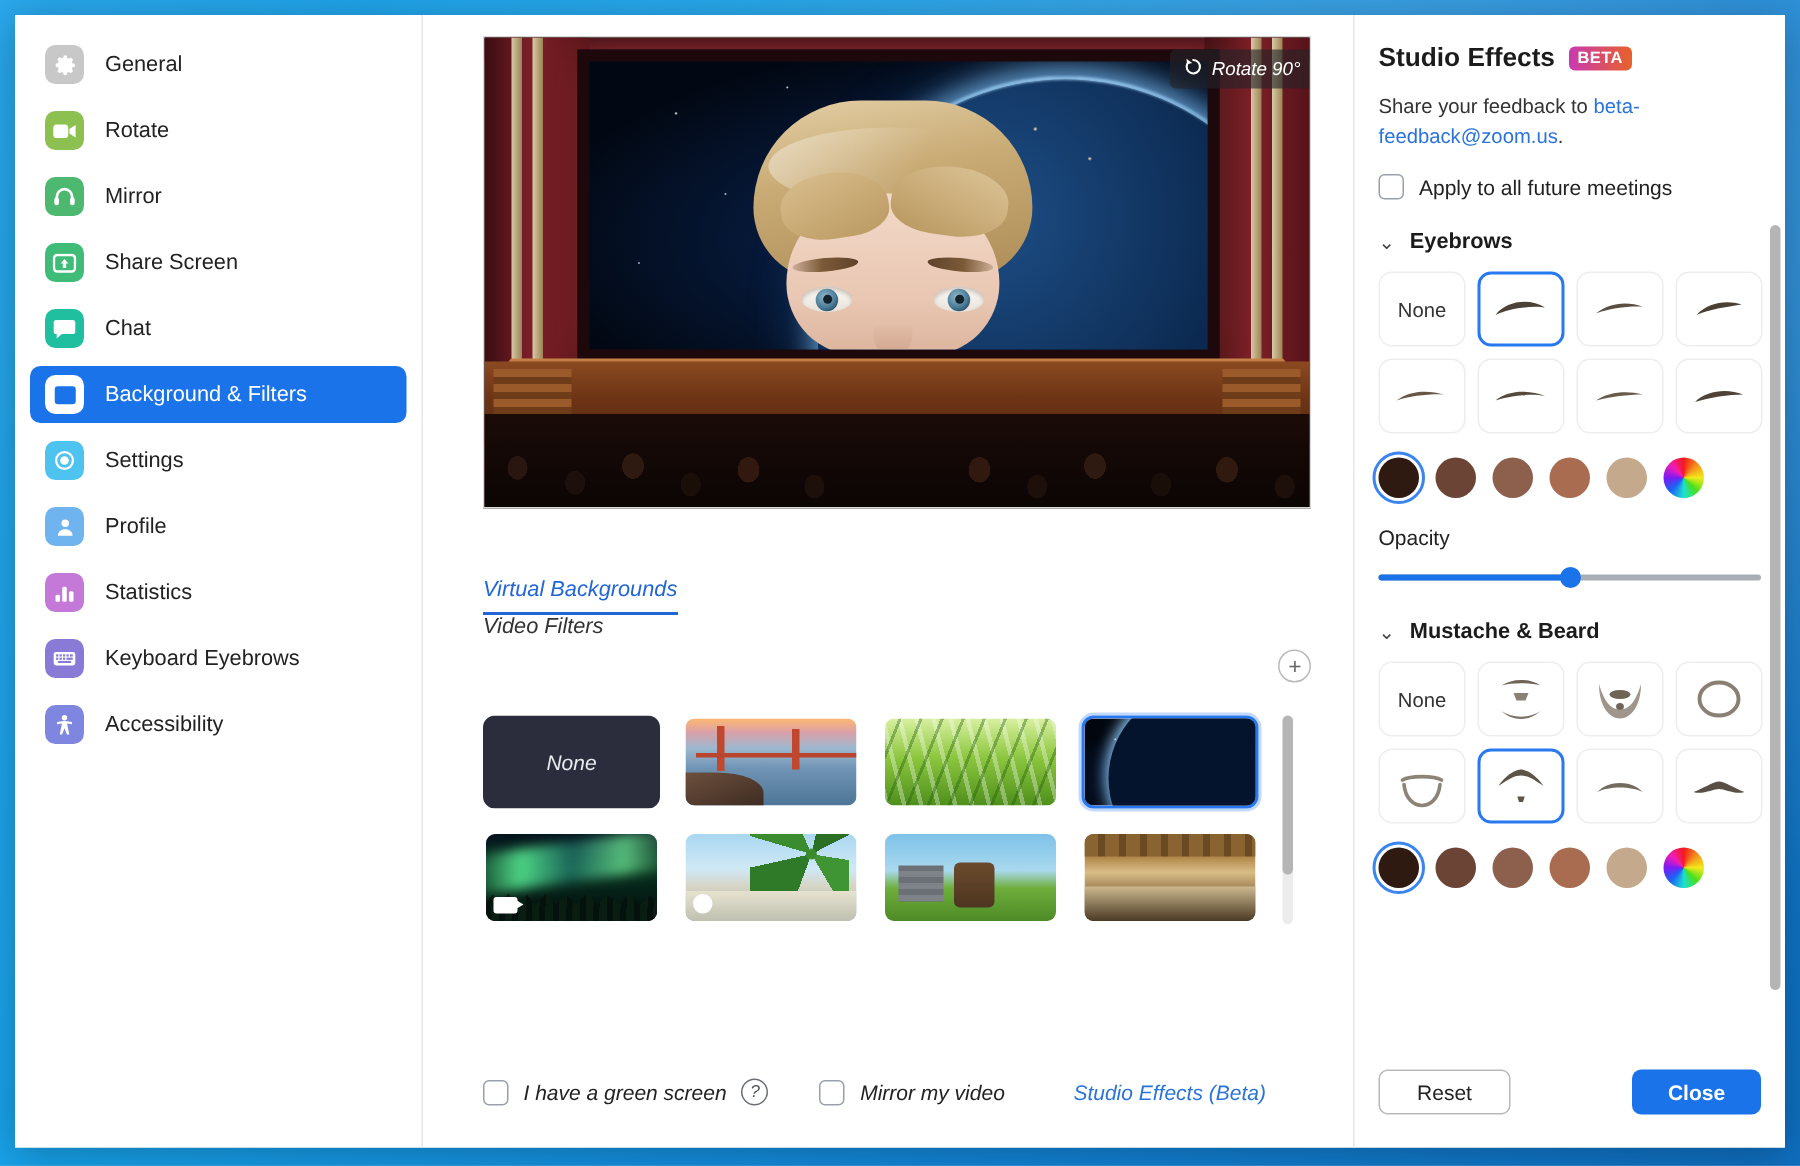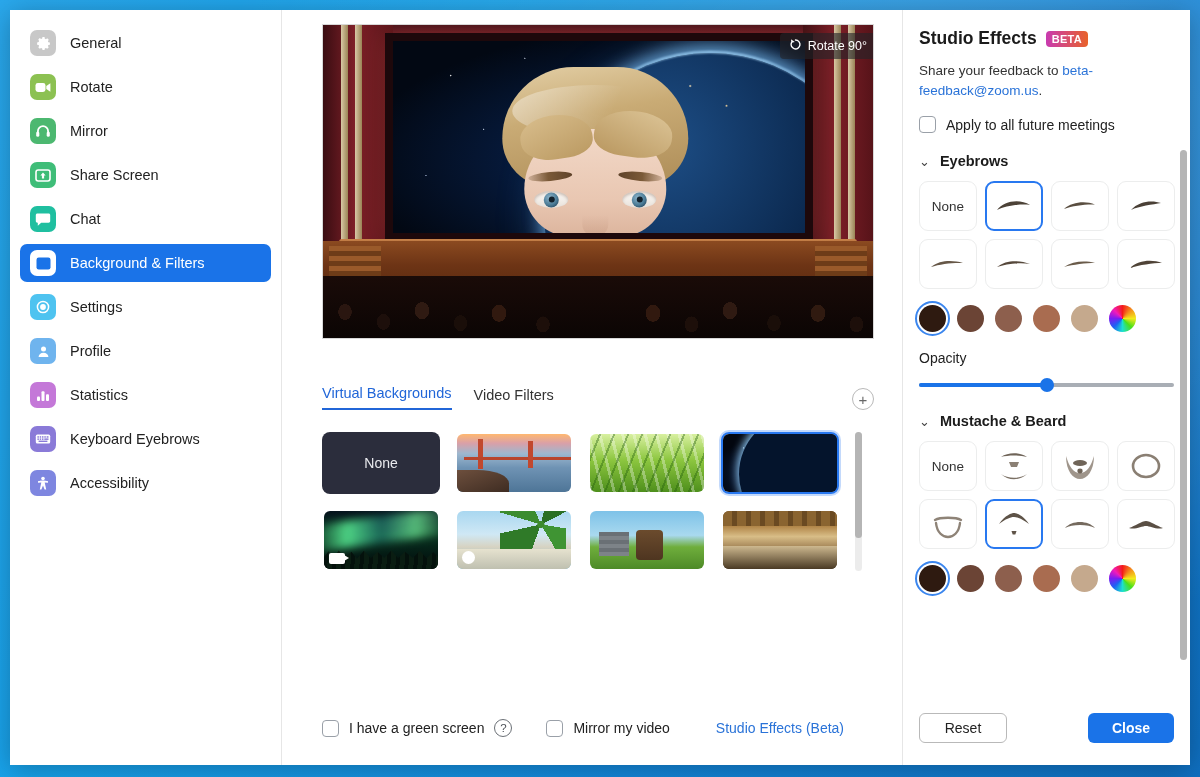--- a/index.html
+++ b/index.html
@@ -38,21 +38,21 @@
   .navitem.active{background:#1a73e8;}
   .navitem.active .navlabel{color:#fff;font-weight:normal;}
   .navicon{width:26px;height:26px;border-radius:7px;flex:0 0 26px;margin-right:14px;
     display:flex;align-items:center;justify-content:center;}
   .navicon svg{display:block;}
   .navlabel{font-size:14.5px;color:#222;}
   .navitem.active .navicon{background:#fff !important;}
   .navitem.active .navicon svg *{fill:#1a73e8 !important;}
 
   
-  #center{flex:1;min-width:0;display:flex;flex-direction:column;padding:14px 30px 0 40px;position:relative;}
+  #center{flex:1;min-width:0;display:flex;flex-direction:column;padding:14px 30px 0 40px;position:relative;font-style:italic;}
 
   
   #preview{width:552px;height:315px;position:relative;overflow:hidden;background:#140608;
      border:1px solid #d8d8d8;}
   .theater{position:absolute;inset:0;}
   .t-wallL,.t-wallR{position:absolute;top:0;bottom:0;width:70px;
      background:linear-gradient(90deg,#3a0d12,#7e2028 45%,#571319);}
   .t-wallL{left:0;} .t-wallR{right:0;}
   .t-pillar{position:absolute;top:0;bottom:0;width:7px;background:linear-gradient(90deg,#d9c9a6,#9a8456);}
   .t-ceil{position:absolute;left:0;right:0;top:0;height:16px;
@@ -135,21 +135,21 @@
       radial-gradient(12px 14px at 90% 60%,#301a10 60%,transparent 61%),
       radial-gradient(11px 13px at 97% 78%,#1d0f0a 60%,transparent 61%);}
   .t-stairsL,.t-stairsR{position:absolute;bottom:62px;width:52px;height:30px;
      background:repeating-linear-gradient(180deg,#9a5a2a 0 5px,#6e3c18 5px 10px);}
   .t-stairsL{left:6px;} .t-stairsR{right:6px;}
   #rotatebtn{position:absolute;right:0;top:8px;display:flex;align-items:center;gap:6px;
      background:rgba(35,35,40,.62);color:#fff;font-size:12.5px;padding:5px 6px 5px 9px;
      border-radius:4px 0 0 4px;cursor:pointer;white-space:nowrap;overflow:hidden;}
 
   
-  #tabsrow{display:flex;align-items:flex-end;margin-top:46px;width:552px;position:relative;}
+  #tabsrow{display:flex;align-items:flex-start;margin-top:46px;width:552px;position:relative;flex-direction:column;}
   .tab{font-size:14.5px;color:#333;padding:0 0 7px 0;margin-right:22px;cursor:pointer;}
   .tab.active{color:#2166d8;border-bottom:2.5px solid #2166d8;}
   #addbtn{margin-left:auto;width:22px;height:22px;border:1px solid #b9b9b9;border-radius:50%;
      display:flex;align-items:center;justify-content:center;color:#666;font-size:15px;cursor:pointer;
      line-height:1;}
 
   
   #bgwrap{margin-top:22px;width:552px;display:flex;}
   #bggrid{display:grid;grid-template-columns:repeat(4,118px);gap:15px 15px;}
   .thumb{width:118px;height:62px;border-radius:8px;overflow:hidden;position:relative;cursor:pointer;

